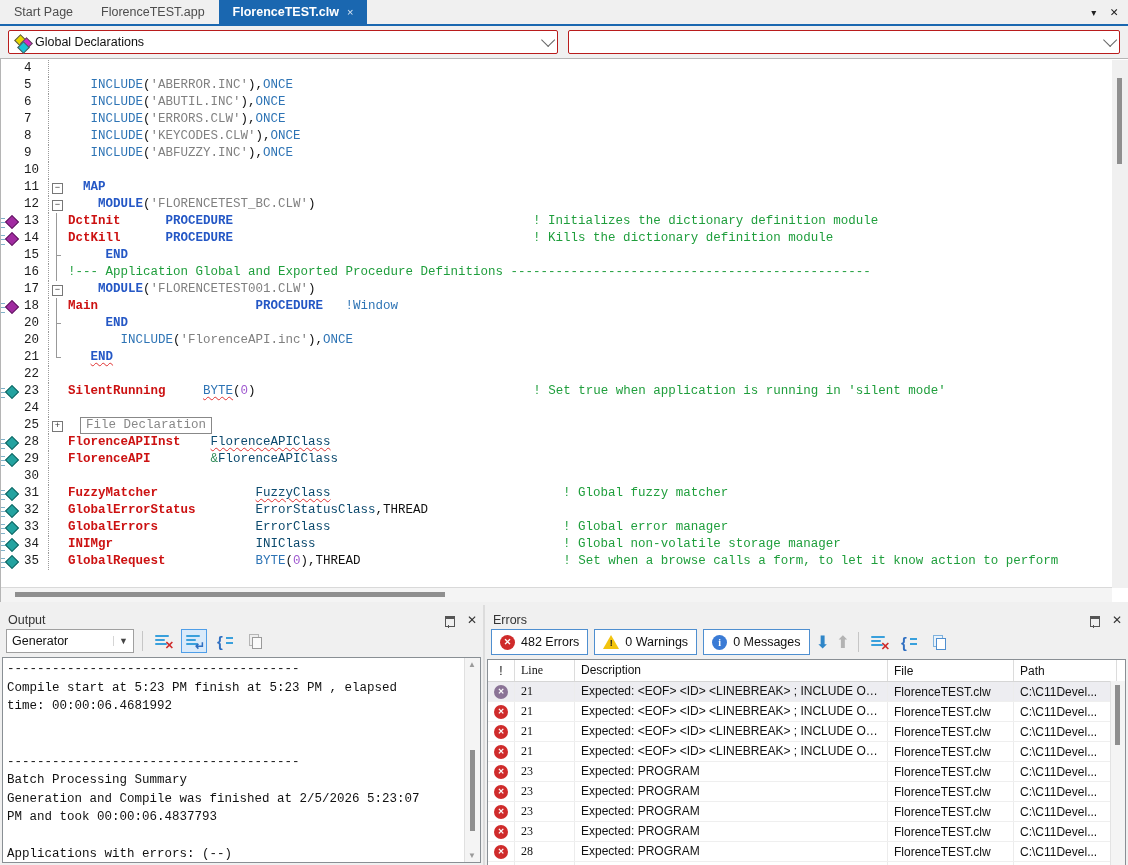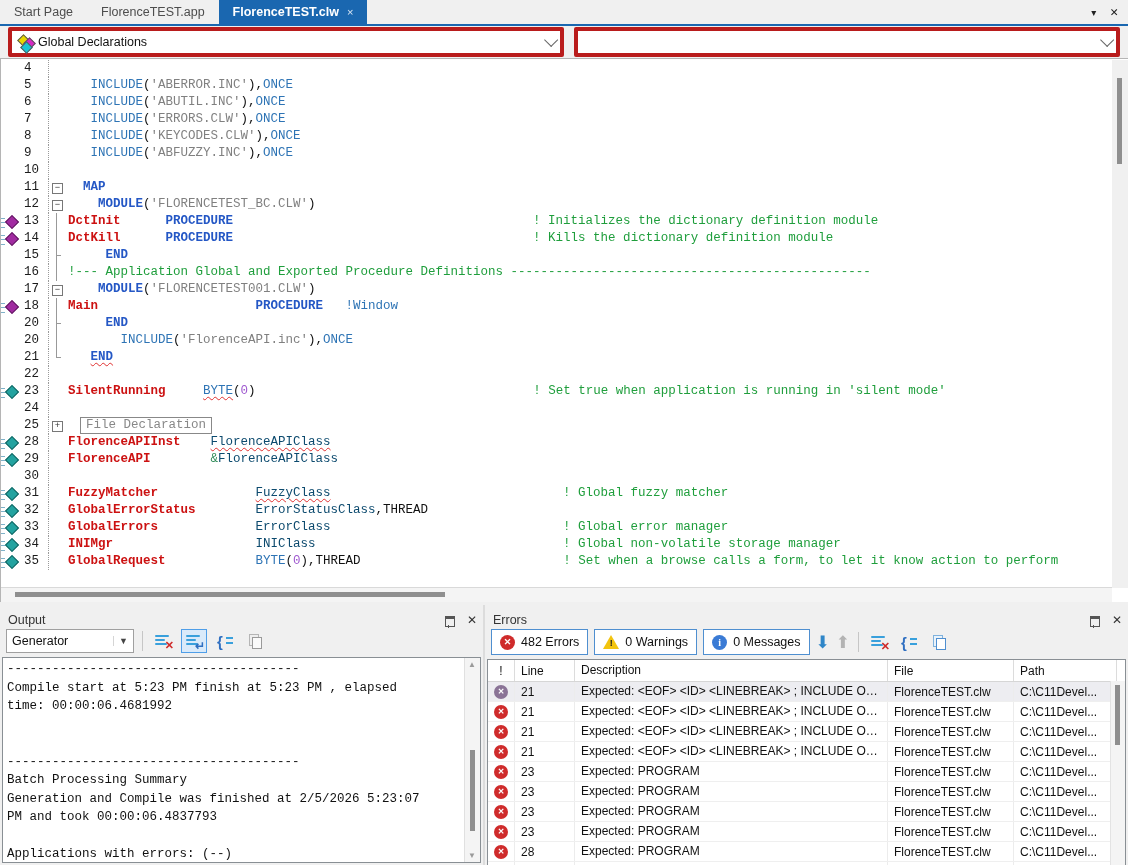--- a/index.html
+++ b/index.html
@@ -10,21 +10,21 @@
   .tab{display:flex;align-items:center;padding:0 14px;font-size:12.5px;color:#4d4d4d;cursor:default;}
   .tab.active{background:#1a67b0;color:#fff;font-weight:bold;}
   .tab.active .tabclose{margin-left:8px;font-weight:normal;font-size:11px;color:#dce8f5;}
   .tabstrip-right{margin-left:auto;display:flex;align-items:center;gap:14px;padding-right:10px;color:#222;}
   .tabstrip-right .dd{font-size:10px;}
   .tabstrip-right .cl{font-size:13px;}
   .blueline{height:2px;background:#1a67b0;}
 
   
   .navrow{height:32px;display:flex;align-items:center;gap:10px;padding:0 8px;background:#f0f0f0;}
-  .combo{height:22px;background:#fff;border:4px solid #b91c1c;border-radius:2px;display:flex;align-items:center;padding:0 6px;font-size:12.5px;color:#111;}
+  .combo{height:22px;background:#fff;border:1px solid #b91c1c;border-radius:2px;display:flex;align-items:center;padding:0 6px;font-size:12.5px;color:#111;}
   .combo .chev{margin-left:auto;width:9px;height:9px;border-right:1.5px solid #666;border-bottom:1.5px solid #666;transform:rotate(45deg) translateY(-3px);}
   .combo-left{width:536px;}
   .combo-right{flex:1;}
   .diamond-cluster{position:relative;width:16px;height:16px;margin-right:4px;}
   .diamond-cluster i{position:absolute;width:7px;height:7px;transform:rotate(45deg);border:1px solid #555;}
   .dc-y{left:1px;top:2px;background:#e8d800;}
   .dc-m{left:7px;top:5px;background:#d629c4;}
   .dc-c{left:4px;top:9px;background:#19c3d6;}
 
   
@@ -117,21 +117,21 @@
   .info-circle{width:15px;height:15px;border-radius:50%;background:#3a7bd5;color:#fff;font-size:10px;font-weight:bold;font-family:"Liberation Serif",serif;display:flex;align-items:center;justify-content:center;}
 
   
   .grid{position:relative;flex:1;margin:0 2px 0 2px;background:#fff;border:1px solid #898f94;border-bottom:none;overflow:hidden;display:flex;flex-direction:column;}
   .grow{display:flex;height:19px;flex:0 0 19px;align-items:center;border-bottom:1px solid #efefef;}
   .grow.header{height:21px;flex:0 0 21px;border-bottom:1px solid #d6d6d6;font-size:12.5px;color:#111;}
   .grow.sel{background:#ededf1;}
   .gcell{height:100%;display:flex;align-items:center;padding:0 6px;font-size:12px;color:#111;border-right:1px solid #ececec;overflow:hidden;white-space:nowrap;text-overflow:ellipsis;}
   .grow.header .gcell{border-right:1px solid #dcdcdc;}
   .c0{width:26px;flex:0 0 26px;justify-content:center;padding:0;}
-  .c1{width:47px;flex:0 0 47px;}
+  .c1{width:47px;flex:0 0 47px;font-family:Liberation Serif, serif;}
   .c2{width:300px;flex:0 0 300px;display:block;line-height:19px;}
   .grow.header .c2{line-height:21px;}
   .c3{width:113px;flex:0 0 113px;}
   .c4{width:90px;flex:0 0 90px;text-align:right;}
   .cfill{flex:1;border-right:none;}
   .row-ic{width:14px;height:14px;border-radius:50%;background:#cf2b2b;color:#fff;font-size:8px;font-weight:bold;display:flex;align-items:center;justify-content:center;}
   .grow.sel .row-ic{background:#8a7396;}
   .gscroll{position:absolute;right:0;top:21px;bottom:0;width:14px;background:#f4f4f4;border-left:1px solid #e3e3e3;}
   .gscroll .thumb{position:absolute;left:4px;top:4px;width:5px;height:60px;background:#8f8f8f;}
 </style>

